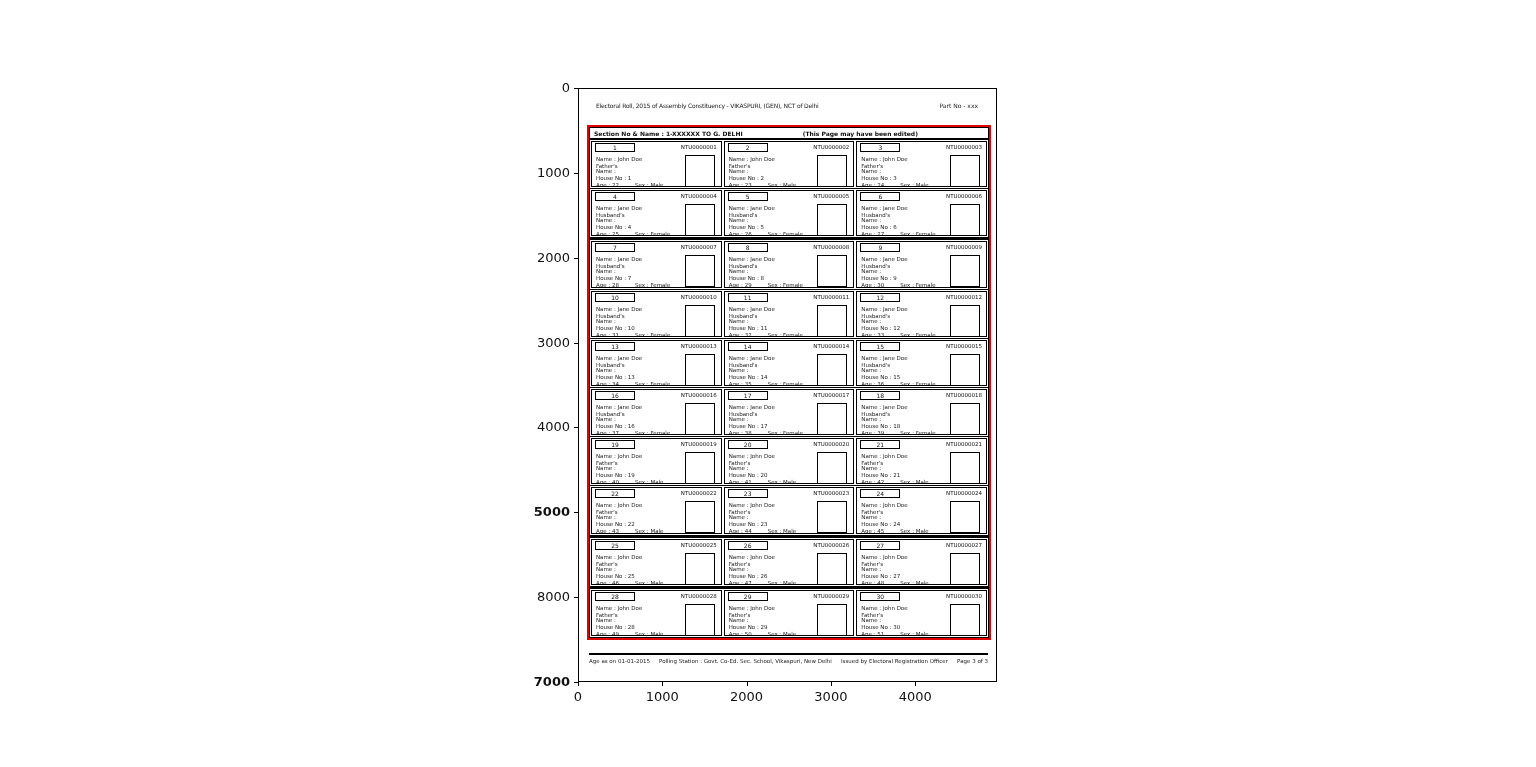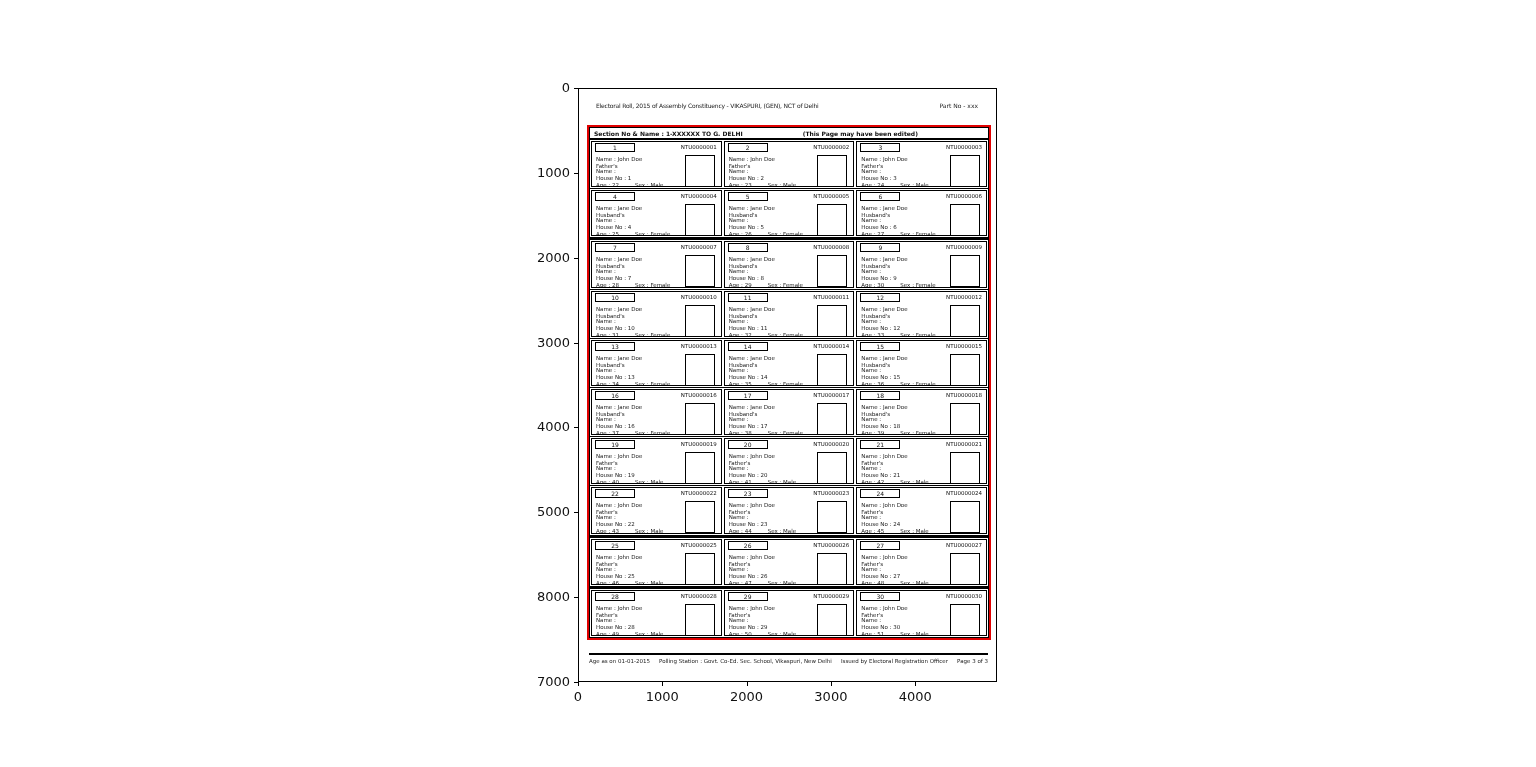--- a/index.html
+++ b/index.html
@@ -416,25 +416,25 @@
 <div class="tick-label ytick-label" style="left: 524px; top: 80px;">0</div>
     <div class="tick-mark" style="left: 574px; top: 88px; width: 4px; height: 1px;"></div>
     <div class="tick-label ytick-label" style="left: 524px; top: 164.857px;">1000</div>
     <div class="tick-mark" style="left: 574px; top: 172.857px; width: 4px; height: 1px;"></div>
     <div class="tick-label ytick-label" style="left: 524px; top: 249.714px;">2000</div>
     <div class="tick-mark" style="left: 574px; top: 257.714px; width: 4px; height: 1px;"></div>
     <div class="tick-label ytick-label" style="left: 524px; top: 334.571px;">3000</div>
     <div class="tick-mark" style="left: 574px; top: 342.571px; width: 4px; height: 1px;"></div>
     <div class="tick-label ytick-label" style="left: 524px; top: 419.429px;">4000</div>
     <div class="tick-mark" style="left: 574px; top: 427.429px; width: 4px; height: 1px;"></div>
-    <div class="tick-label ytick-label" style="left: 524px; top: 504.286px;">5000</div>
+    <div class="tick-label ytick-label" style="left: 524px; top: 504.286px; font-weight: bold;">5000</div>
     <div class="tick-mark" style="left: 574px; top: 512.286px; width: 4px; height: 1px;"></div>
     <div class="tick-label ytick-label" style="left: 524px; top: 589.143px;">8000</div>
     <div class="tick-mark" style="left: 574px; top: 597.143px; width: 4px; height: 1px;"></div>
-    <div class="tick-label ytick-label" style="left: 524px; top: 674px;">7000</div>
+    <div class="tick-label ytick-label" style="left: 524px; top: 674px; font-weight: bold;">7000</div>
     <div class="tick-mark" style="left: 574px; top: 682px; width: 4px; height: 1px;"></div>
     <div class="tick-label xtick-label" style="left: 578px; top: 689px;">0</div>
     <div class="tick-mark" style="left: 578px; top: 682px; width: 1px; height: 4px;"></div>
     <div class="tick-label xtick-label" style="left: 662.3px; top: 689px;">1000</div>
     <div class="tick-mark" style="left: 662.3px; top: 682px; width: 1px; height: 4px;"></div>
     <div class="tick-label xtick-label" style="left: 746.6px; top: 689px;">2000</div>
     <div class="tick-mark" style="left: 746.6px; top: 682px; width: 1px; height: 4px;"></div>
     <div class="tick-label xtick-label" style="left: 830.9px; top: 689px;">3000</div>
     <div class="tick-mark" style="left: 830.9px; top: 682px; width: 1px; height: 4px;"></div>
     <div class="tick-label xtick-label" style="left: 915.2px; top: 689px;">4000</div>

